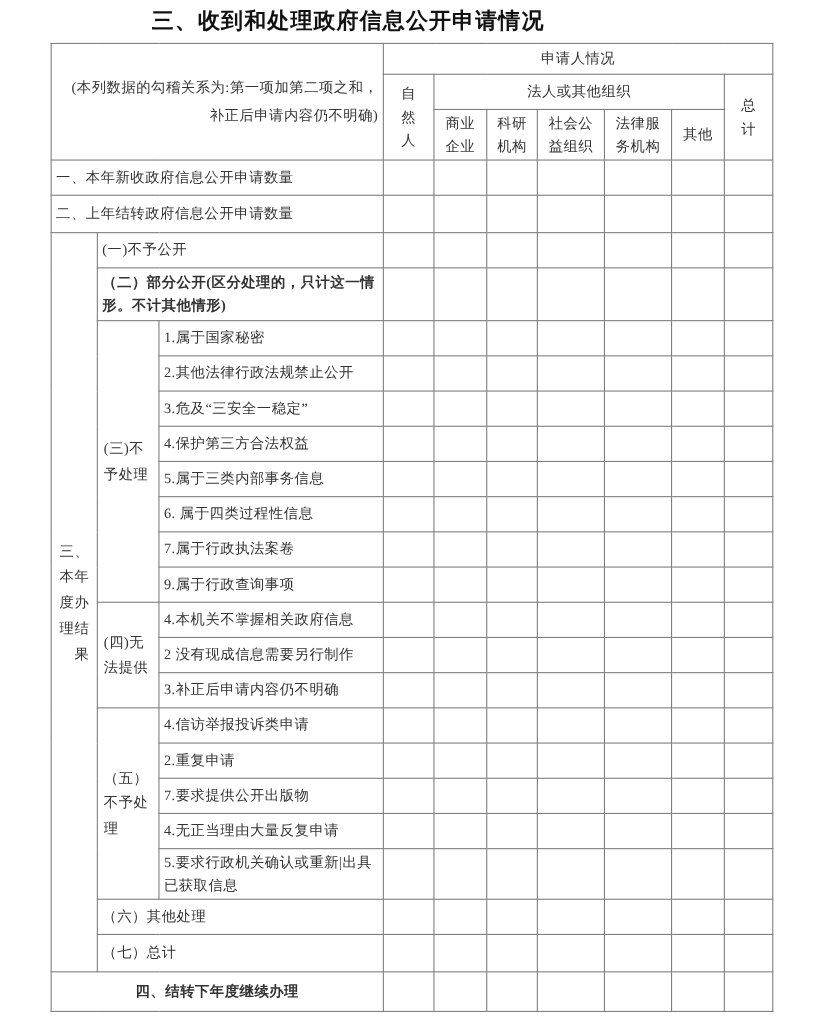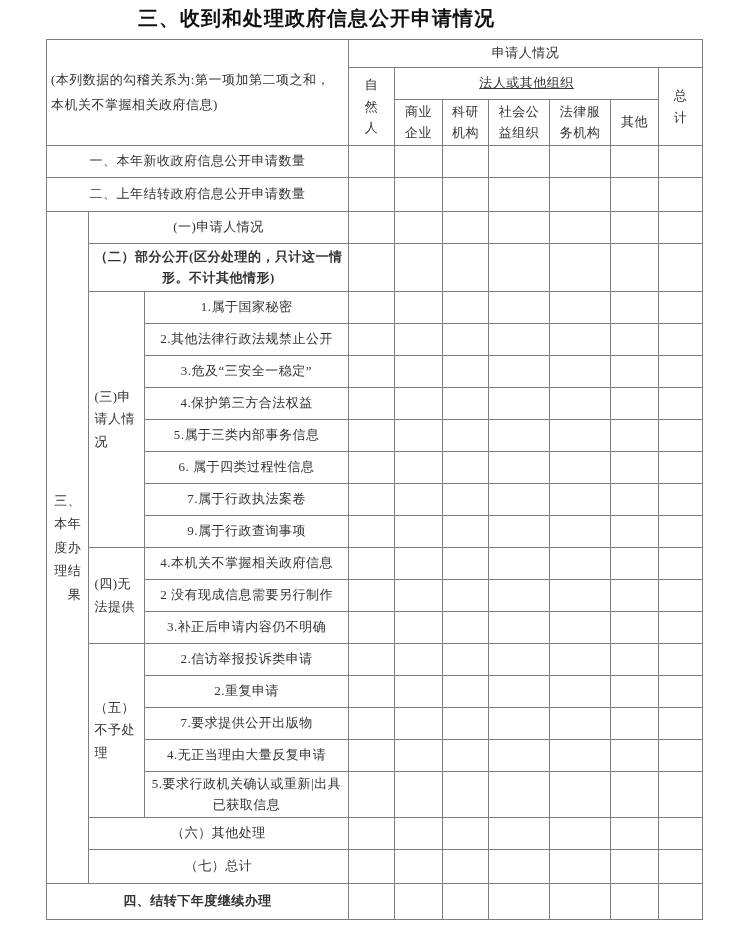--- a/index.html
+++ b/index.html
@@ -7,31 +7,31 @@
        font-family:"Liberation Serif","DejaVu Serif",serif;color:#333;}
   .page-title{width:743px;text-align:center;position:relative;left:-55px;
               margin-top:5px;font-family:"Liberation Sans","DejaVu Sans",sans-serif;
               font-weight:bold;font-size:20px;color:#111;letter-spacing:1px;}
   table.report{border-collapse:collapse;table-layout:fixed;width:656px;
                margin:7px 0 0 46px;}
   table.report td{border:1px solid #7f7f7f;font-size:13px;letter-spacing:.5px;
                   vertical-align:middle;padding:2px 4px;line-height:1.55;
                   overflow:hidden;}
   table.report{border:1px solid #5a5a5a;}
-  td.lbl{text-align:center;padding-left:8px;}
+  td.lbl{text-align:left;padding-left:8px;}
   td.ctr{text-align:center;padding-left:2px;}
   td.d{padding:0;}
-  .note-line{display:block;text-align:left;line-height:1.9;}
+  .note-line{display:block;text-align:right;line-height:1.9;}
   .vstack{display:inline-block;width:1.05em;line-break:anywhere;word-break:break-all;
           text-align:center;line-height:1.65;}
   .vstack2{display:inline-block;width:2.1em;line-break:anywhere;word-break:break-all;
            text-align:right;line-height:1.8;}
   .grp{display:inline-block;width:3.4em;line-break:anywhere;word-break:break-all;
        text-align:left;line-height:1.7;}
-  tr.hr1{height:28px;} tr.hr2{height:32px;text-decoration:underline;} tr.hr3{height:46px;}
+  tr.hr1{height:28px;} tr.hr2{height:32px;} tr.hr3{height:46px;}
   tr.r{height:32px;} tr.r34{height:34px;} tr.r48{height:48px;font-weight:bold;}
   tr.r46{height:46px;margin-left:18px;} tr.r36{height:36px;font-weight:bold;}
 </style>
 </head>
 <body>
 
 <div class="page-title">三、收到和处理政府信息公开申请情况</div>
 
 <table class="report">
   <colgroup>
@@ -44,21 +44,21 @@
     <col style="width:61px">
       <col style="width:61px">
       <col style="width:48px">
     <col style="width:44px">
   </colgroup>
 
   <tbody>
       <tr class="hr1">
     <td class="ctr" colspan="3" rowspan="3">
       <span class="note-line">(本列数据的勾稽关系为:第一项加第二项之和，</span>
-      <span class="note-line">本机关不掌握相关政府信息)</span>
+      <span class="note-line">补正后申请内容仍不明确)</span>
     </td>
     <td class="ctr" colspan="7">申请人情况</td>
   </tr>
   <tr class="hr2">
     <td class="ctr" rowspan="2"><span class="vstack">自然人</span></td>
     <td class="ctr" colspan="5">法人或其他组织</td>
     <td class="ctr" rowspan="2"><span class="vstack">总计</span></td>
   </tr>
   <tr class="hr3">
     <td class="ctr">商业企业</td>
@@ -85,42 +85,42 @@
         <td class="d"></td>
         <td class="d"></td>
         <td class="d"></td>
         <td class="d"></td>
         <td class="d"></td>
         <td class="d"></td>
   </tr>
 
   <tr class="r">
     <td class="ctr" rowspan="20"><span class="vstack2">三、本年度办理结果</span></td>
-    <td class="lbl" colspan="2">(一)申请人情况</td>
+    <td class="lbl" colspan="2">(一)不予公开</td>
     <td class="d"></td>
         <td class="d"></td>
         <td class="d"></td>
         <td class="d"></td>
         <td class="d"></td>
         <td class="d"></td>
         <td class="d"></td>
   </tr>
   <tr class="r48">
     <td class="lbl" colspan="2">（二）部分公开(区分处理的，只计这一情形。不计其他情形)</td>
     <td class="d"></td>
         <td class="d"></td>
         <td class="d"></td>
         <td class="d"></td>
         <td class="d"></td>
         <td class="d"></td>
         <td class="d"></td>
   </tr>
 
   <tr class="r">
-    <td class="ctr" rowspan="8"><span class="grp">(三)申请人情况</span></td>
+    <td class="ctr" rowspan="8"><span class="grp">(三)不予处理</span></td>
     <td class="lbl">1.属于国家秘密</td>
     <td class="d"></td>
         <td class="d"></td>
         <td class="d"></td>
         <td class="d"></td>
         <td class="d"></td>
         <td class="d"></td>
         <td class="d"></td>
   </tr>
   <tr class="r">
@@ -221,21 +221,21 @@
         <td class="d"></td>
         <td class="d"></td>
         <td class="d"></td>
         <td class="d"></td>
         <td class="d"></td>
         <td class="d"></td>
   </tr>
 
   <tr class="r">
     <td class="ctr" rowspan="5"><span class="grp">（五）不予处理</span></td>
-    <td class="lbl">2.信访举报投诉类申请</td>
+    <td class="lbl">4.信访举报投诉类申请</td>
     <td class="d"></td>
         <td class="d"></td>
         <td class="d"></td>
         <td class="d"></td>
         <td class="d"></td>
         <td class="d"></td>
         <td class="d"></td>
   </tr>
   <tr class="r">
     <td class="lbl">2.重复申请</td>

